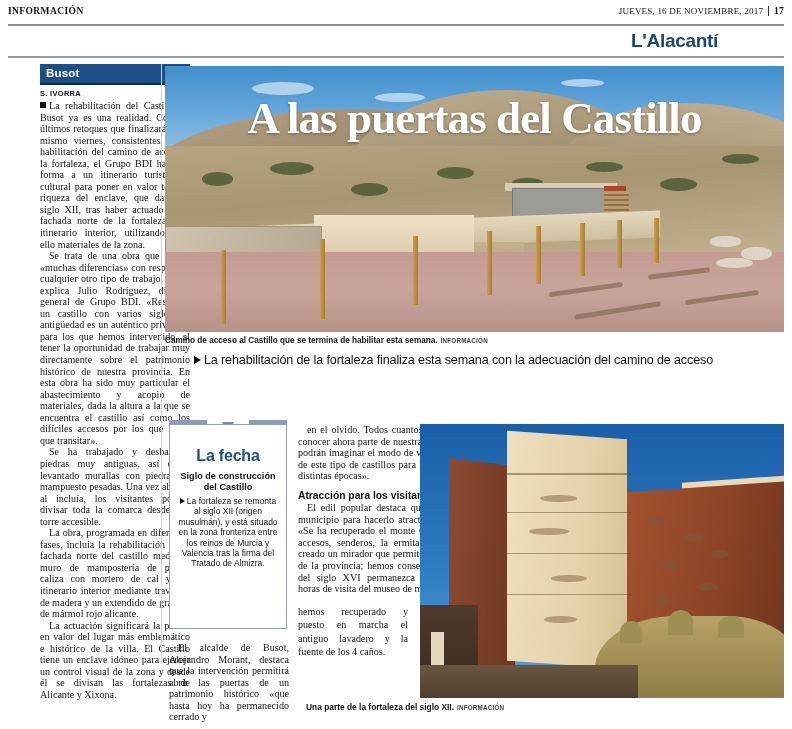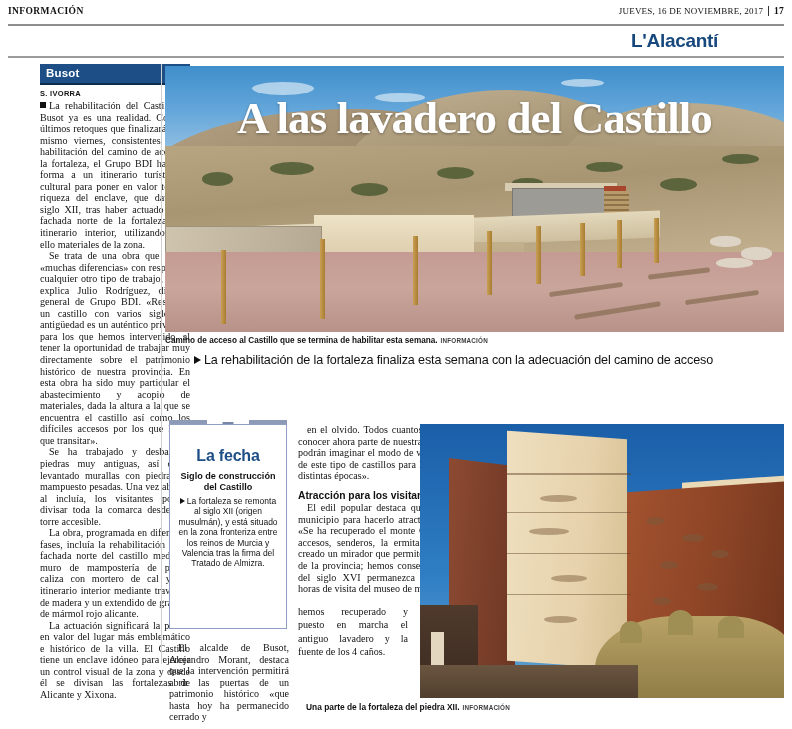--- a/index.html
+++ b/index.html
@@ -398,21 +398,21 @@
     <div class="mp-post" style="left:73%;top:58%;height:18%;"></div>
     <div class="mp-post" style="left:79%;top:57%;height:17%;"></div>
     <div class="mp-step" style="left:62%;top:83%;width:12%;transform:rotate(-8deg);"></div>
     <div class="mp-step" style="left:66%;top:91%;width:14%;transform:rotate(-9deg);"></div>
     <div class="mp-step" style="left:78%;top:77%;width:10%;transform:rotate(-7deg);"></div>
     <div class="mp-step" style="left:84%;top:86%;width:12%;transform:rotate(-8deg);"></div>
     <div class="mp-rock" style="left:88%;top:64%;width:5%;height:4%;"></div>
     <div class="mp-rock" style="left:93%;top:68%;width:5%;height:5%;"></div>
     <div class="mp-rock" style="left:89%;top:72%;width:6%;height:4%;"></div>
     <div class="headline">
-      <span>A las lavadero del Castillo</span>
+      <span>A las puertas del Castillo</span>
     </div>
   </div>
 
   <div class="photo-credit">
     <span>Camino de acceso al Castillo que se termina de habilitar esta semana.</span><span class="agency">INFORMACIÓN</span>
   </div>
 
   <div class="sumario">
     <div class="sum-line"><span class="tri"></span><span>La rehabilitación de la fortaleza finaliza esta semana con la adecuación del camino de acceso</span></div>
   </div>
@@ -470,16 +470,16 @@
     <div class="p2-ruin"></div>
     <div class="p2-door"></div>
     <div class="p2-brush"></div>
     <div class="p2-grass" style="left:55%;top:72%;width:6%;height:8%;"></div>
     <div class="p2-grass" style="left:68%;top:68%;width:7%;height:9%;"></div>
     <div class="p2-grass" style="left:82%;top:70%;width:7%;height:8%;"></div>
     <div class="p2-ground"></div>
   </div>
 
   <div class="photo2-credit">
-    <span>Una parte de la fortaleza del piedra XII.</span><span class="agency">INFORMACIÓN</span>
+    <span>Una parte de la fortaleza del siglo XII.</span><span class="agency">INFORMACIÓN</span>
   </div>
 
 </div>
 
 </body></html>

